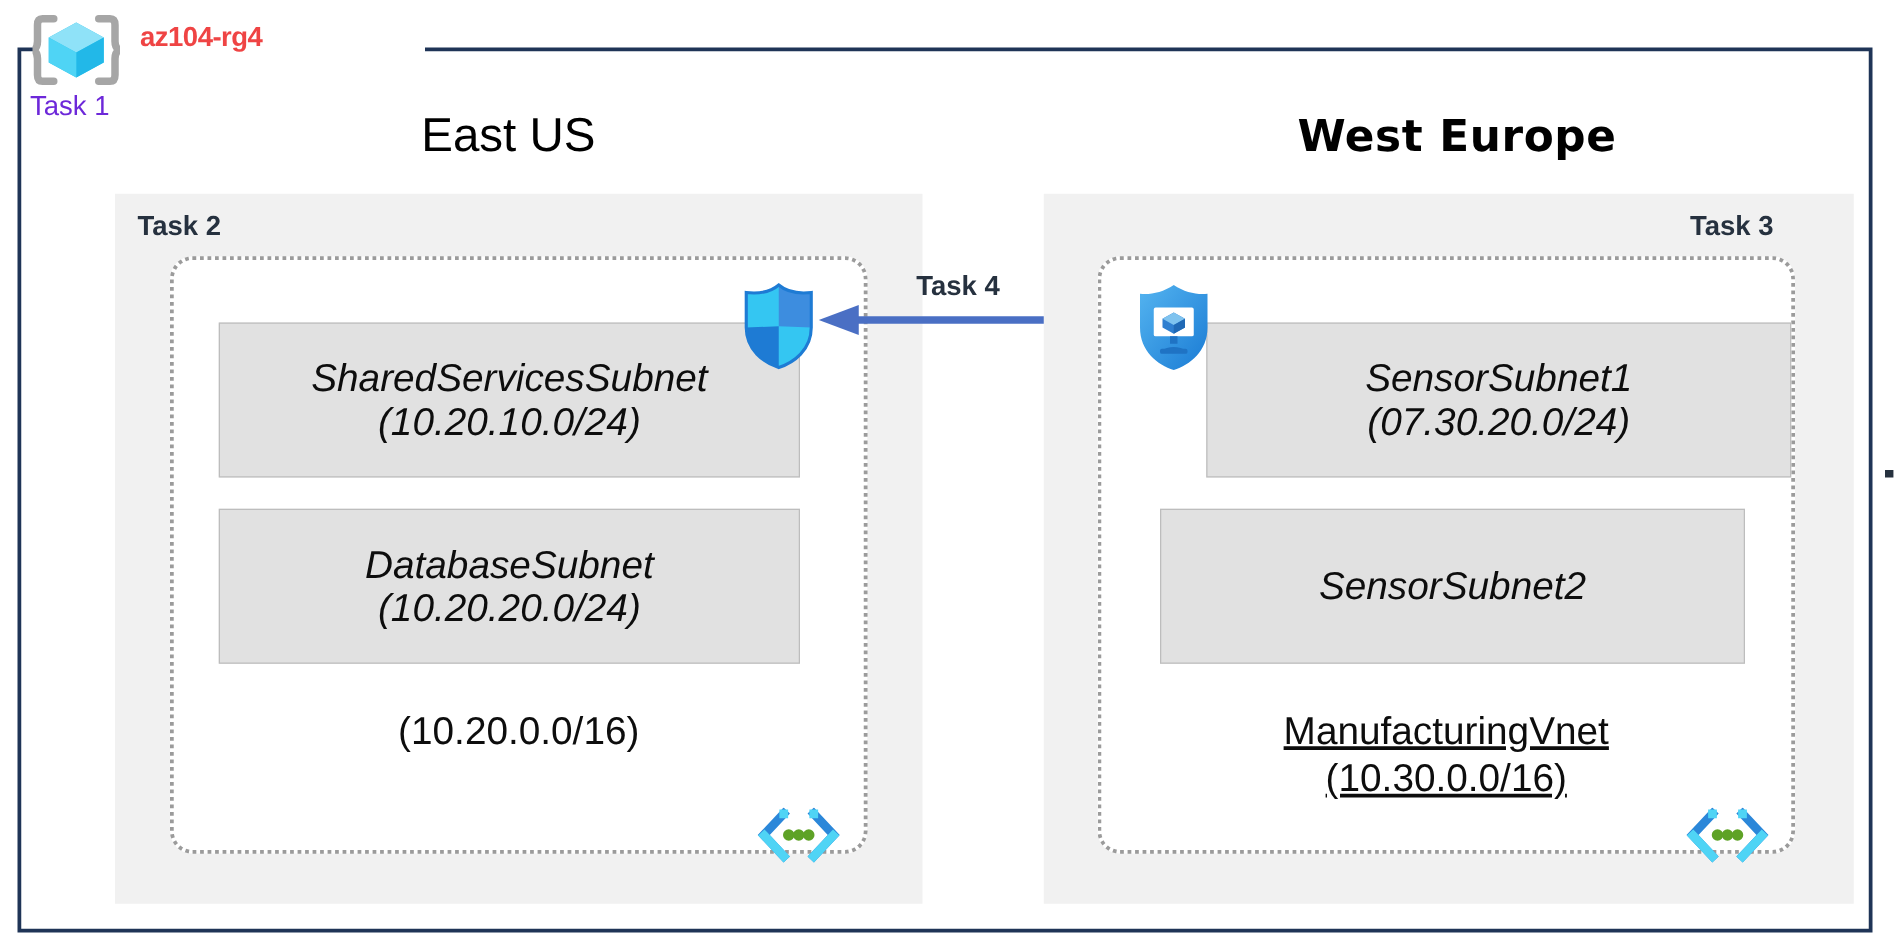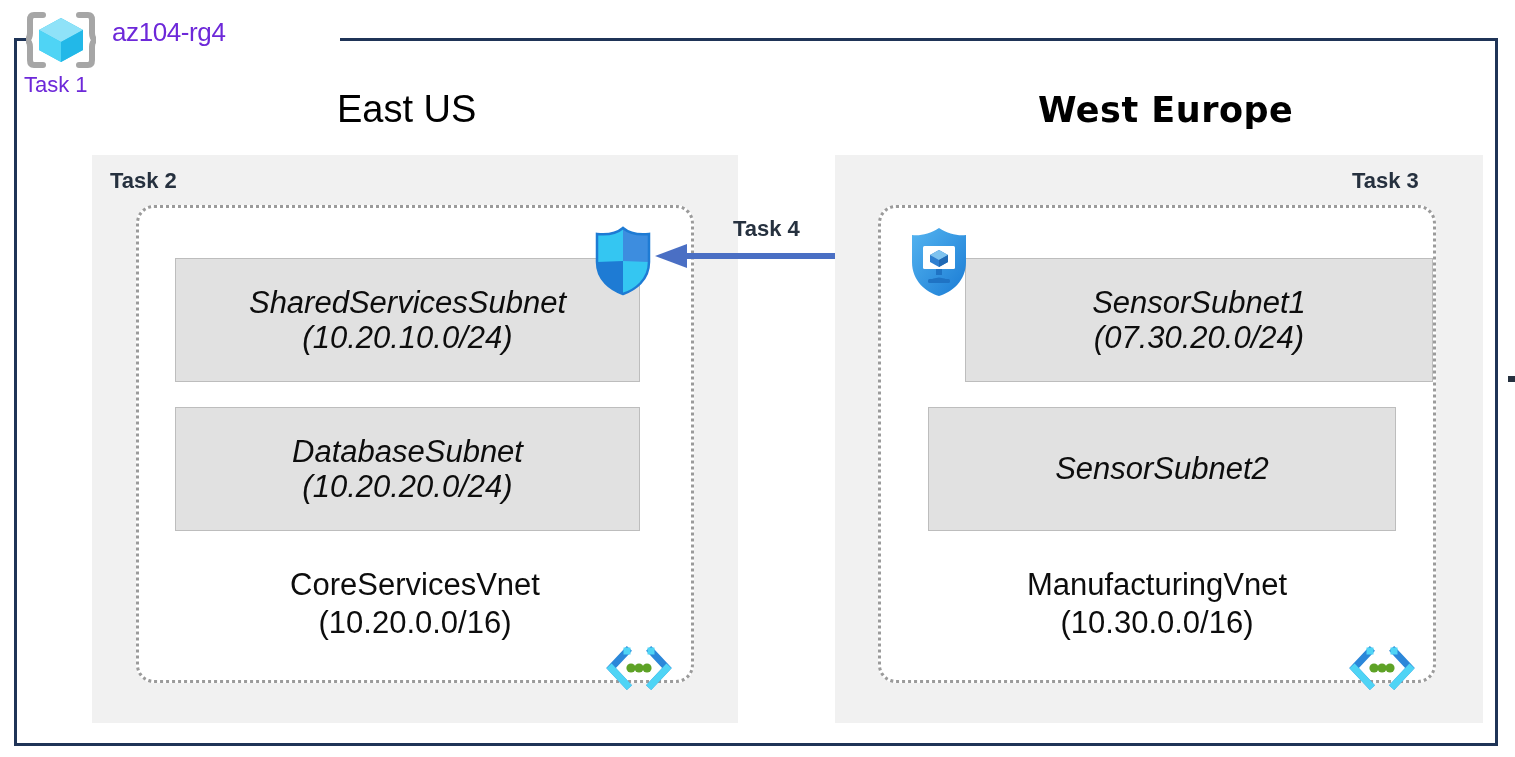--- a/index.html
+++ b/index.html
@@ -45,23 +45,23 @@
     position: absolute;
     left: 26px;
     top: 11px;
     width: 70px;
     height: 58px;
   }
   .rg-title {
     position: absolute;
     left: 112px;
     top: 17px;
-    font-size: 26px;
-    font-weight: normal;
-    color: #6d28d9;
+    font-size: 22px;
+    font-weight: bold;
+    color: #ef4444;
     letter-spacing: -0.4px;
     white-space: nowrap;
   }
   .task1-label {
     position: absolute;
     left: 24px;
     top: 72px;
     font-size: 22px;
     font-weight: normal;
     color: #6d28d9;
@@ -151,21 +151,21 @@
   
   .vnet-caption {
     position: absolute;
     text-align: center;
     font-size: 31px;
     color: #0d0d0d;
     line-height: 1.22;
     white-space: nowrap;
   }
   .vnet-caption.left  { left: 136px; top: 566px; width: 558px; }
-  .vnet-caption.right { left: 878px; top: 566px; width: 558px; }
+  .vnet-caption.right { left: 878px; top: 566px; width: 558px; text-decoration: underline; }
 
   
   .icon-abs { position: absolute; }
   .nsg-shield   { left: 592px;  top: 226px; width: 62px;  height: 70px; }
   .bastion-icon { left: 908px;  top: 226px; width: 62px;  height: 72px; }
   .vnet-icon-l  { left: 605px;  top: 646px; width: 68px;  height: 46px; }
   .vnet-icon-r  { left: 1348px; top: 646px; width: 68px;  height: 46px; }
 
   
   .task4-arrow {
@@ -220,21 +220,20 @@
     <div class="line">SharedServicesSubnet</div>
     <div class="line">(10.20.10.0/24)</div>
   </div>
 
   <div class="subnet-box sn-l2">
     <div class="line">DatabaseSubnet</div>
     <div class="line">(10.20.20.0/24)</div>
   </div>
 
   <div class="vnet-caption left">
-    <div>CoreServicesVnet</div>
     <div>(10.20.0.0/16)</div>
   </div>
 
   <div class="icon-abs vnet-icon-l">
     <svg viewBox="0 0 68 46" width="68" height="46">
       <path d="M22 5 L6 22 L22 39" fill="none" stroke="#2b87d9" stroke-width="7" stroke-linecap="square"></path>
       <path d="M22 5 L6 22 L22 39" fill="none" stroke="#4fd4f5" stroke-width="7" stroke-linecap="square" stroke-dasharray="0 24 24"></path>
       <path d="M46 5 L62 22 L46 39" fill="none" stroke="#2b87d9" stroke-width="7" stroke-linecap="square"></path>
       <path d="M46 5 L62 22 L46 39" fill="none" stroke="#4fd4f5" stroke-width="7" stroke-linecap="square" stroke-dasharray="0 24 24"></path>
       <circle cx="26" cy="22" r="4.6" fill="#5ea226"></circle>

